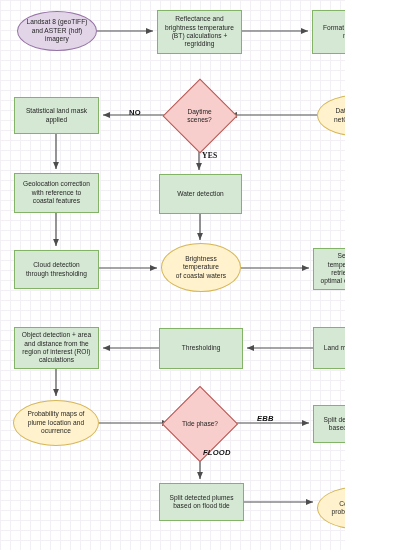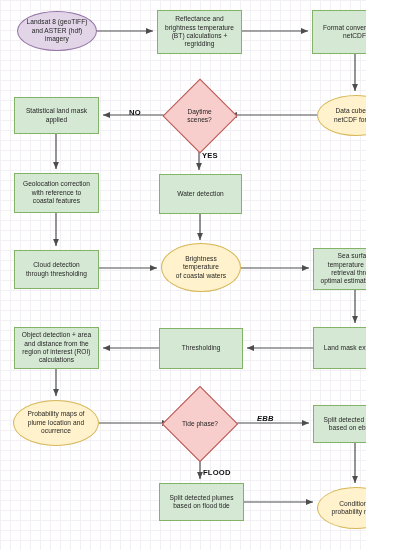--- a/index.html
+++ b/index.html
@@ -13,21 +13,20 @@
   #canvas {
     position: relative;
     width: 345px;
     height: 550px;
     overflow: hidden;
     background-color: #ffffff;
     background-image:
       linear-gradient(to right, #f2f0f5 1px, transparent 1px),
       linear-gradient(to bottom, #f2f0f5 1px, transparent 1px);
     background-size: 10px 10px;
-    padding-left: 21px;
   }
   #edges {
     position: absolute;
     left: 0;
     top: 0;
     width: 419px;
     height: 550px;
     pointer-events: none;
   }
   .node {
@@ -249,17 +248,17 @@
     <span class="lbl">Split detected plumes
 based on flood  tide</span>
   </div>
 
   <div class="node term" style="left:317px;top:487px;width:78px;height:42px;">
     <span class="lbl">Conditional
 probability maps</span>
   </div>
 
   <div class="edge-label" style="left:129px;top:108px;">NO</div>
-  <div class="edge-label" style="left:202px;top:151px;">YES</div>
+  <div class="edge-label" style="left:202px;top:151px;font-family:Liberation Serif, serif;">YES</div>
   <div class="edge-label" style="left:257px;top:414px;font-style:italic;">EBB</div>
-  <div class="edge-label" style="left:203px;top:468px;">FLOOD</div>
+  <div class="edge-label" style="left:203px;top:448px;font-style:italic;">FLOOD</div>
 
 </div>
 
 </body></html>

